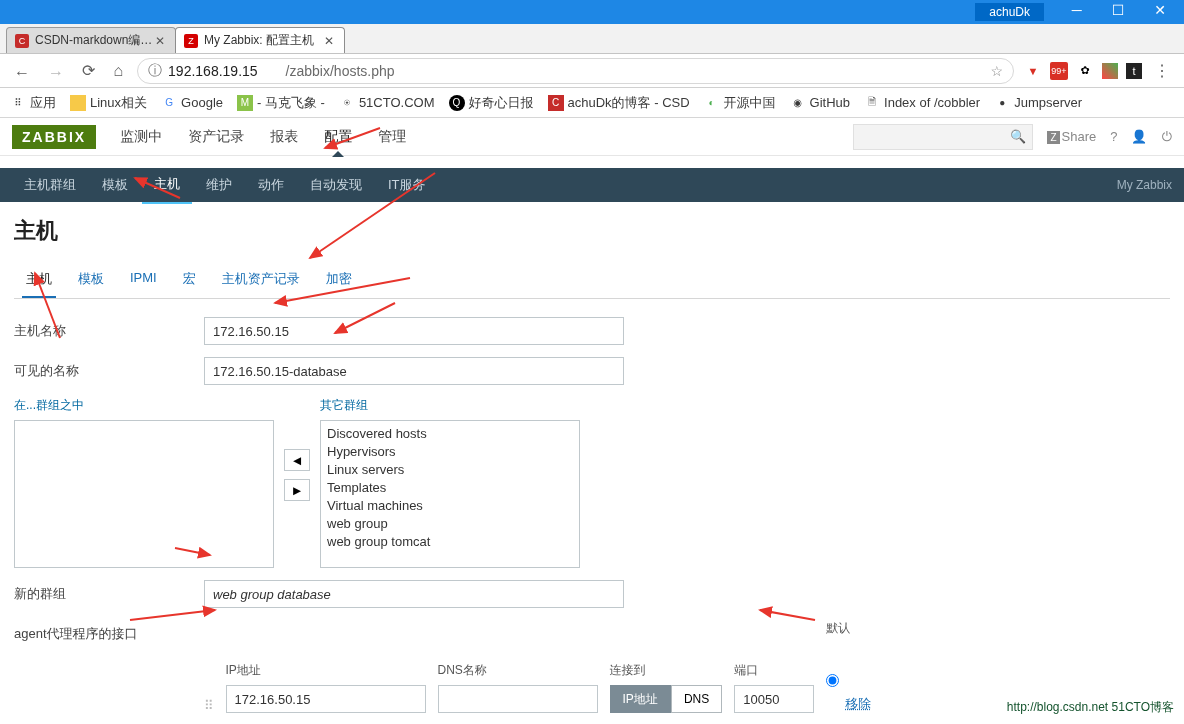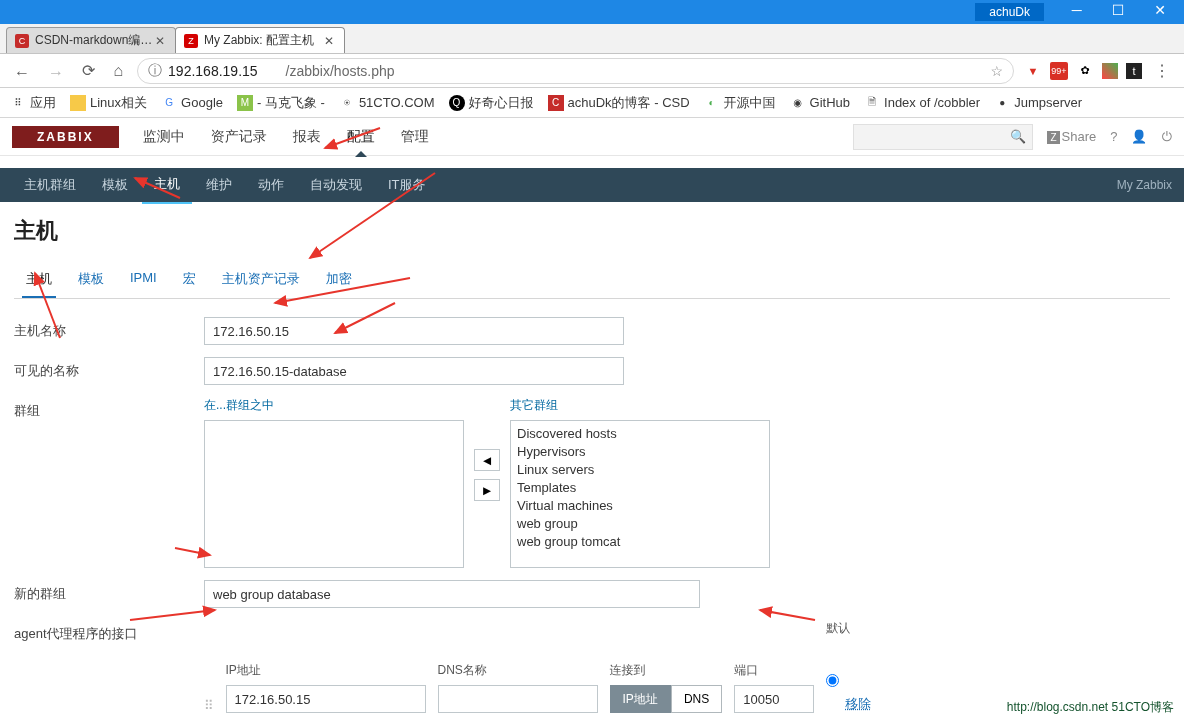--- a/index.html
+++ b/index.html
@@ -30,21 +30,21 @@
   .ext-icon { width: 18px; height: 18px; display: inline-flex; align-items: center; justify-content: center; font-size: 11px; }
   .badge99 { background:#d93025;color:#fff;font-size:9px;padding:1px 2px;border-radius:2px;position:relative; }
 
   
   .bookmarks { height: 30px; border-bottom: 1px solid #d6d6d6; display: flex; align-items: center; padding: 0 10px; gap: 14px; font-size: 13px; color: #3a3a3a; }
   .bm-item { display: flex; align-items: center; gap: 4px; }
   .bm-icon { width: 16px; height: 16px; display: inline-flex; align-items:center; justify-content:center; font-size:10px; }
 
   
   .zb-top { height: 38px; background: #fff; border-bottom: 1px solid #e6e6e6; display: flex; align-items: center; padding: 0 12px; }
-  .zb-logo { background: #7f1d1d; color: #fff; font-weight: bold; font-size: 12px; letter-spacing: 2px; padding: 4px 25px; margin-right: 12px; }
+  .zb-logo { background: #4d7c0f; color: #fff; font-weight: bold; font-size: 14px; letter-spacing: 2px; padding: 4px 10px; margin-right: 12px; }
   .zb-topmenu { display: flex; gap: 2px; }
   .zb-topmenu a { color: #444; padding: 10px 12px; text-decoration: none; font-size: 14px; position: relative; }
   .zb-topmenu a.active { color: #222; }
   .zb-topmenu a.active::after { content: ""; position: absolute; left: 50%; bottom: -1px; margin-left: -6px; border: 6px solid transparent; border-bottom-color: #2f4858; }
   .zb-right { margin-left: auto; display: flex; align-items: center; gap: 14px; color: #888; }
   .zb-search { width: 180px; height: 26px; background: #f3f3f3; border: 1px solid #e0e0e0; display:flex; align-items:center; justify-content:flex-end; padding-right:6px; color:#aaa; }
 
   
   .zb-sub { height: 34px; background: #2f4858; display: flex; align-items: center; padding: 0 12px; gap: 2px; margin-top: 12px; }
   .zb-sub a { color: #c9d6df; text-decoration: none; padding: 9px 12px; font-size: 13px; }
@@ -66,21 +66,21 @@
   .flabel { width: 190px; padding-right: 10px; color: #444; padding-top: 5px; font-size: 13px; }
   .finput { }
   input[type=text] { height: 28px; border: 1px solid #c0c8cc; padding: 0 8px; font-size: 13px; color: #333; }
   .w420 { width: 420px; }
   .listbox { width: 260px; height: 148px; border: 1px solid #c0c8cc; background: #fff; padding: 4px 6px; font-size: 13px; color: #333; overflow-y: auto; }
   .listbox div { line-height: 18px; }
   .group-row { display: flex; gap: 10px; align-items: flex-start; }
   .group-col-head { font-size: 12px; color: #0369a1; margin-bottom: 6px; }
   .move-btns { display: flex; flex-direction: column; gap: 8px; padding-top: 52px; }
   .move-btns button { width: 26px; height: 22px; border: 1px solid #c0c8cc; background: #fff; }
-  .newgroup { width: 496px; height: 30px; border: 2px solid #7cc97c; padding: 0 8px; font-size: 13px; }
+  .newgroup { width: 420px; height: 30px; border: 2px solid #7cc97c; padding: 0 8px; font-size: 13px; font-style: italic; }
 
   .iface-table { display: flex; gap: 12px; align-items: flex-end; }
   .iface-col { display: flex; flex-direction: column; }
   .iface-head { font-size: 12px; color: #555; margin-bottom: 6px; }
   .btn-toggle { height: 28px; border: 1px solid #b0b8bc; background: #fff; padding: 0 12px; font-size: 12px; }
   .btn-toggle.active { background: #7b8b95; color: #fff; border-color: #7b8b95; }
   .btn-group { display: flex; }
   .link { color: #1a6fb5; text-decoration: underline dotted; font-size: 13px; margin-top: 48px; }
   .radio-wrap { display: flex; align-items: center; gap: 6px; padding-top: 4px; }
 
@@ -232,21 +232,20 @@
   <div class="form-body">
     <div class="frow">
       <div class="flabel">主机名称</div>
       <div class="finput"><input type="text" class="w420" value="172.16.50.15" style=""></div>
     </div>
     <div class="frow">
       <div class="flabel">可见的名称</div>
       <div class="finput"><input type="text" class="w420" value="172.16.50.15-database" style=""></div>
     </div>
     <div class="frow">
-      <div class="flabel">群组</div>
       <div class="finput group-row">
         <div>
           <div class="group-col-head">在...群组之中</div>
           <div class="listbox"></div>
         </div>
         <div class="move-btns">
           <button>◄</button>
           <button>►</button>
         </div>
         <div>

